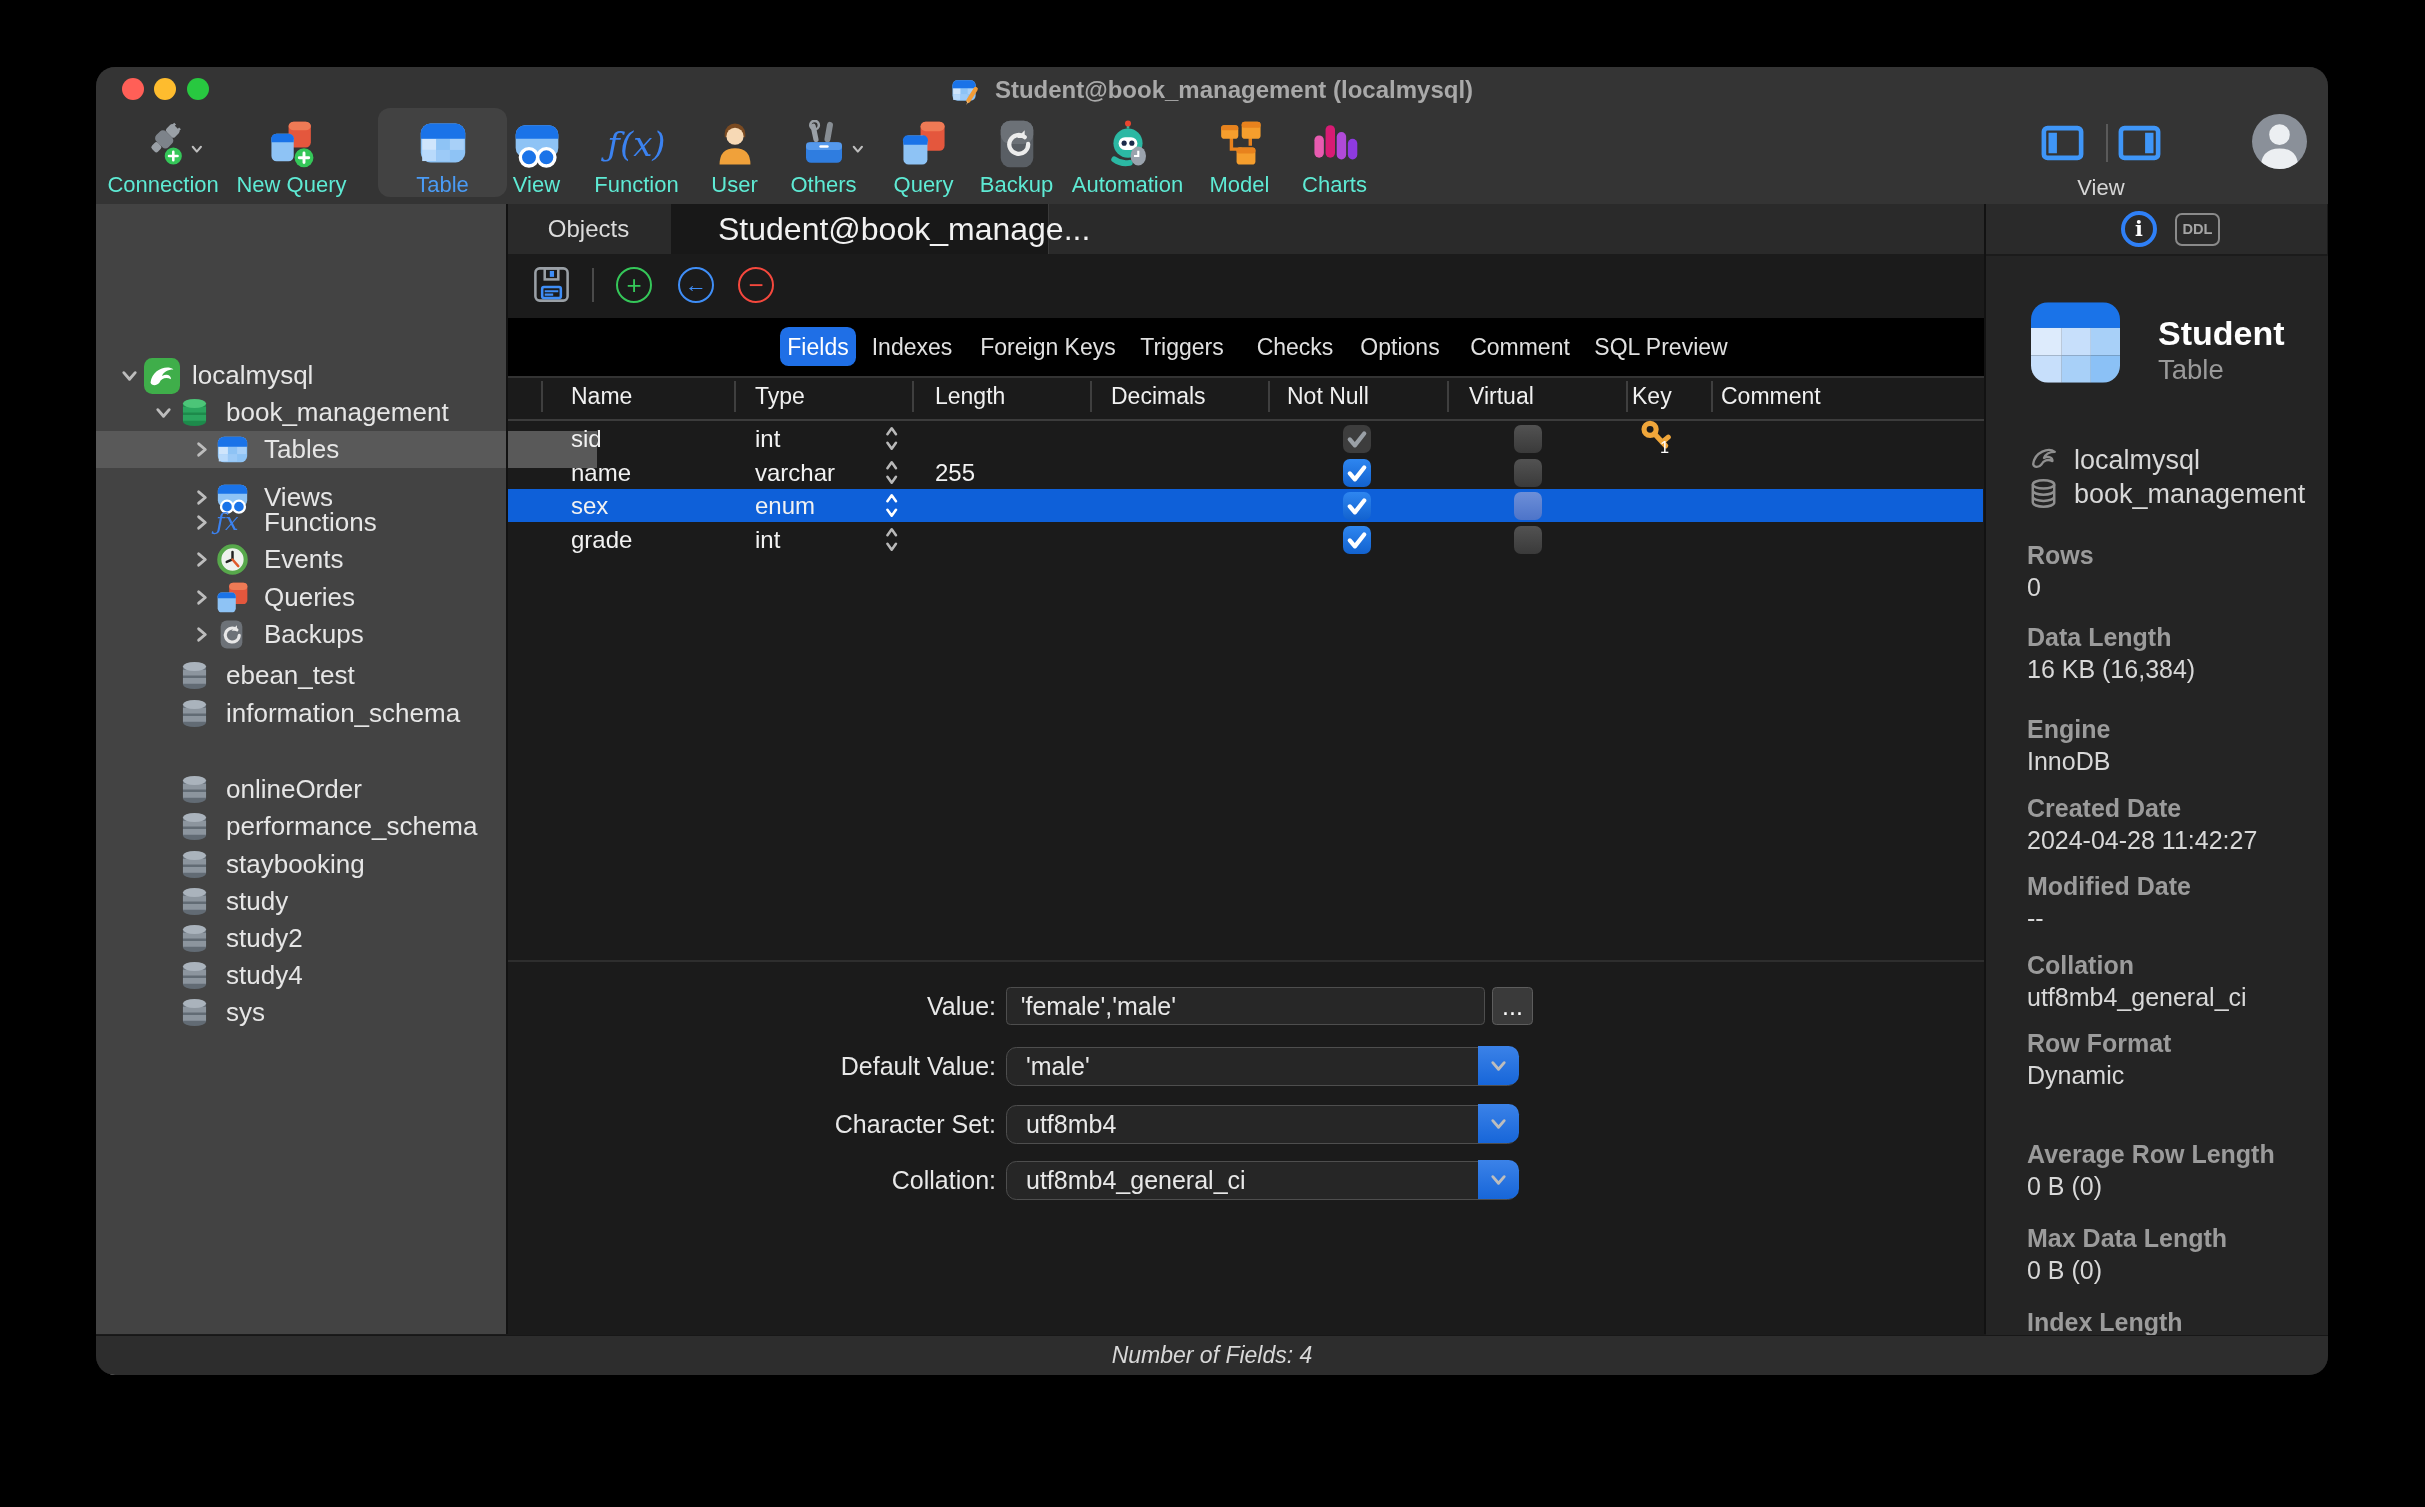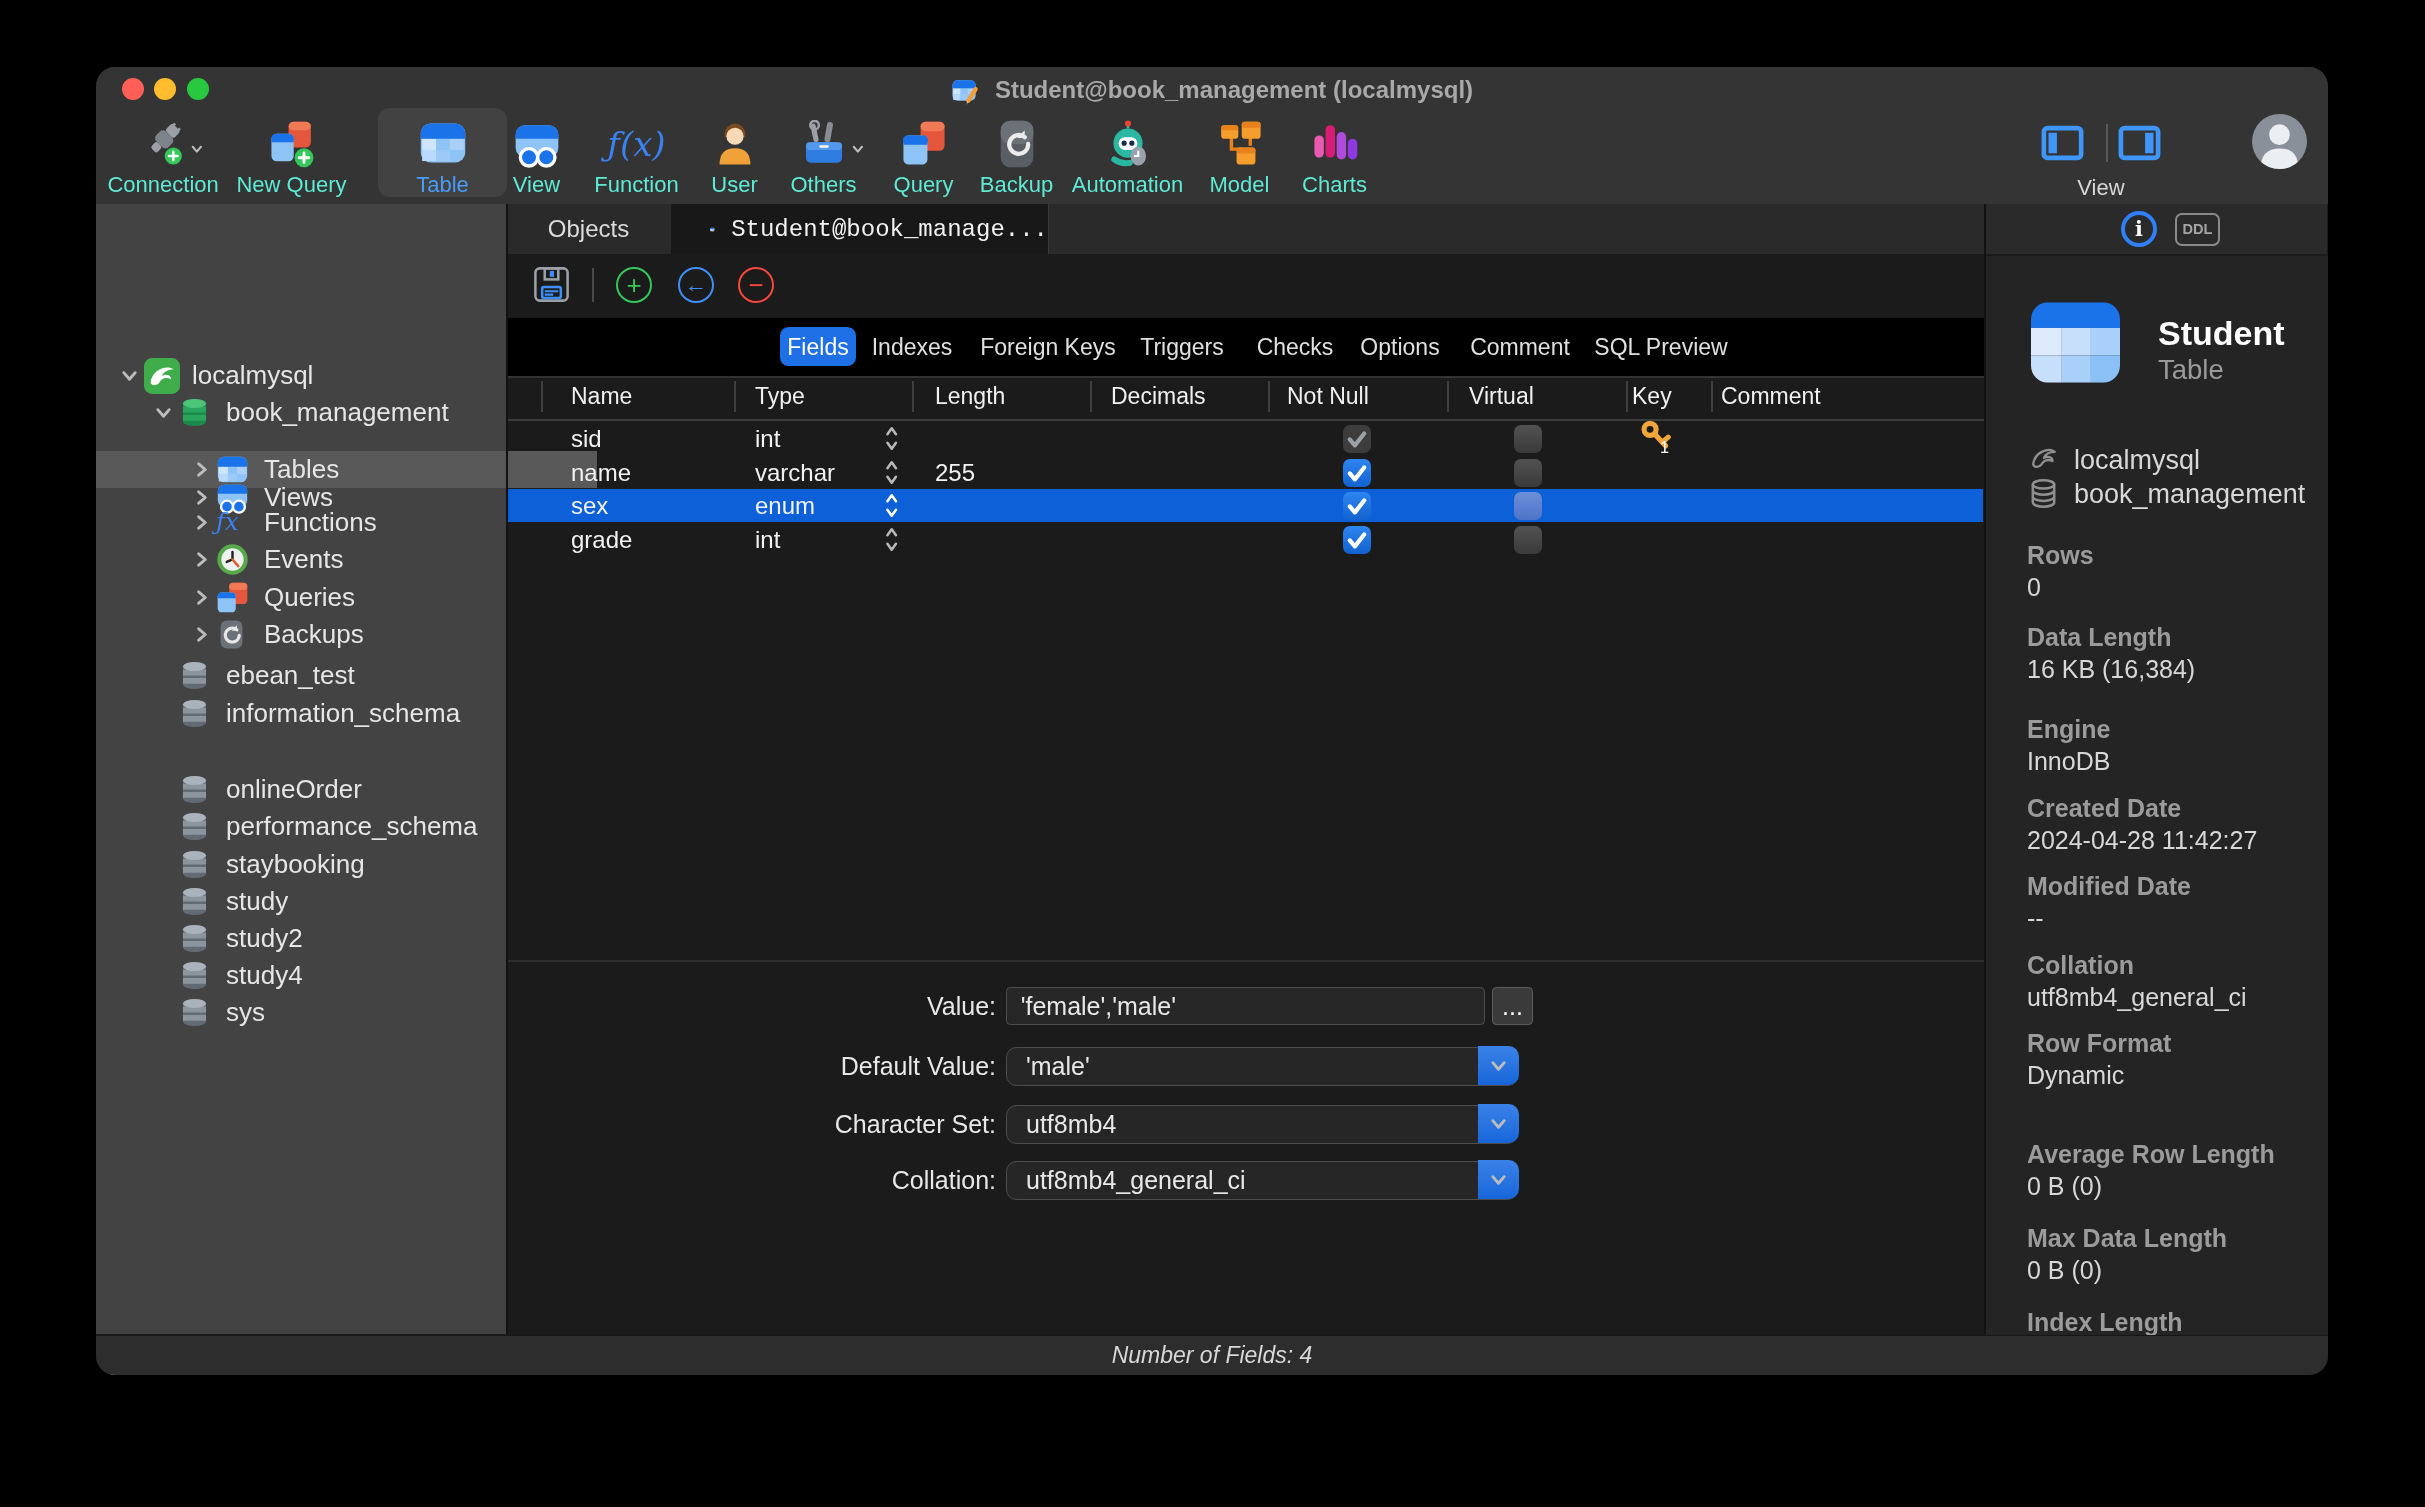--- a/index.html
+++ b/index.html
@@ -22,37 +22,37 @@
   .tico{height:53px;display:flex;align-items:flex-end;justify-content:center;position:relative;}
   .fx{font-family:"DejaVu Serif",serif;font-style:italic;font-size:34px;color:#3b82f0;line-height:48px;}
   .mini-chev{position:absolute;right:-17px;bottom:12px;}
   .vsep-tb{position:absolute;top:57px;width:1.7px;height:38px;background:#5a5a5a;}
   #avatar{position:absolute;left:2156px;top:47px;width:55px;height:55px;border-radius:50%;
           background:#8a9099;overflow:hidden;}
   
   #sidebar{position:absolute;left:0;top:137px;width:410px;height:1130px;background:#434343;}
   .trow{position:absolute;left:0;width:410px;height:37px;display:flex;align-items:center;
         font-size:26px;color:#e6e6e6;white-space:nowrap;}
-  .trow.hl{background:#595959;margin-top:20px;}
+  .trow.hl{background:#595959;}
   .trow .chev{width:29px;display:flex;justify-content:center;flex:0 0 29px;}
   .trow .tic{width:36px;height:34px;margin-right:12px;flex:0 0 36px;display:flex;align-items:center;}
   .lvl0{padding-left:19px;} .lvl1{padding-left:53px;} .lvl2{padding-left:91px;}
   .lvl1.nochev{padding-left:82px;}
   #search-wrap{position:absolute;left:43px;top:1143px;width:342px;height:48px;border:1.7px solid #6e6e6e;
                border-radius:12px;display:flex;align-items:center;gap:10.3px;padding-left:13.7px;box-sizing:border-box;}
   #search-ph{font-size:26px;color:#a2a2a2;}
   
   #tabstrip{position:absolute;left:410px;top:137px;width:1478px;height:50px;background:#2a2a2a;}
   #panelstrip{position:absolute;left:1888px;top:137px;width:343px;height:50px;background:#2a2a2a;}
   .vdiv{position:absolute;top:137px;height:1130px;width:1.7px;background:#121212;}
   #tab-objects{position:absolute;left:0;top:0;width:165px;height:50px;display:flex;align-items:center;
                justify-content:center;font-size:24px;color:#dcdcdc;border-right:1.7px solid #1c1c1c;}
   #tab-active{position:absolute;left:165px;top:0;width:378px;height:50px;background:#181818;
-              display:flex;align-items:center;gap:16px;padding-left:39px;box-sizing:border-box;
-              border-right:0.9px solid #3a3a3a;font-size:24px;color:#f2f2f2;font-family:Liberation Mono, monospace;}
+              display:flex;align-items:center;gap:8px;padding-left:39px;box-sizing:border-box;
+              border-right:0.9px solid #3a3a3a;font-size:32px;color:#f2f2f2;}
   
   #edittb{position:absolute;left:410px;top:187px;width:1478px;height:64px;background:#1b1b1b;}
   .circ{position:absolute;top:13px;width:36px;height:36px;border-radius:50%;border:2.6px solid;
         display:flex;align-items:center;justify-content:center;font-size:26px;line-height:26px;box-sizing:border-box;}
   
   #segrow{position:absolute;left:410px;top:251px;width:1478px;height:58px;background:#000000;}
   .segtab{position:absolute;top:0;height:58px;display:flex;align-items:center;font-size:23px;
           color:#e0e0e0;transform:translateX(-50%);}
   #seg-pill{position:absolute;left:274px;top:9.4px;width:76px;height:39px;background:#1f6fe6;border-radius:8.6px;}
   .hline{position:absolute;height:1.7px;background:#333;}

